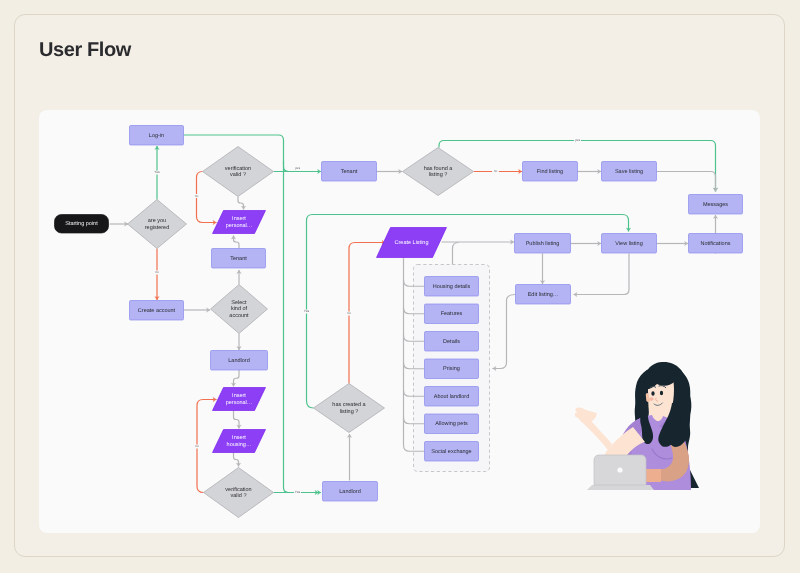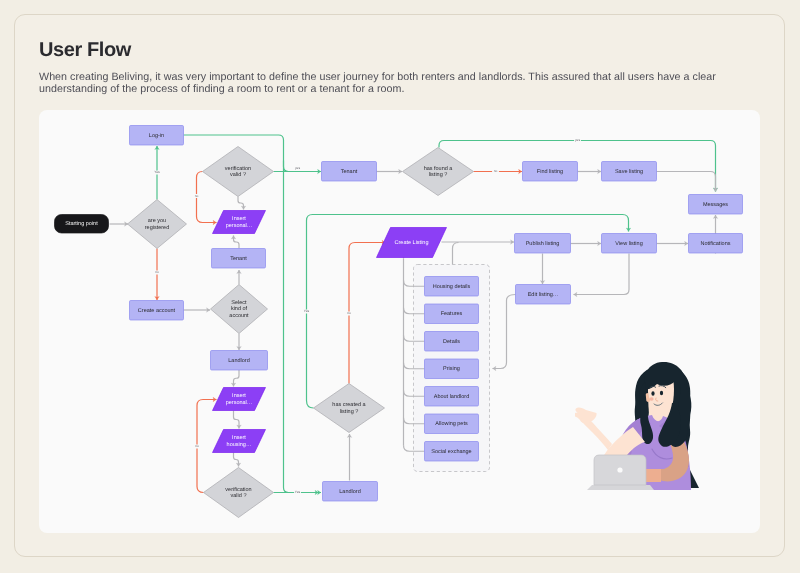--- a/index.html
+++ b/index.html
@@ -15,21 +15,20 @@
   .nlabel{font-size:5.5px;fill:#2b2b30;text-anchor:middle;dominant-baseline:middle;}
   .nlabel.dark{fill:#f5f5f5;}
   .nlabel.white{fill:#ffffff;}
   .elabel{font-size:3.3px;fill:#6a6a70;text-anchor:middle;dominant-baseline:middle;}
 </style>
 </head>
 <body>
 
 <div id="card">
   <div id="title">User Flow</div>
-  <div id="desc">When creating Beliving, it was very important to define the user journey for both renters and landlords. This assured that all users have a clear understanding of the process of finding a room to rent or a tenant for a room.</div>
   <div id="panel"></div>
 </div>
 <svg id="flow" viewBox="0 0 800 573">
     <defs>
       <marker id="ag" viewBox="0 0 6 6" markerWidth="6" markerHeight="6" refX="5.1" refY="3" orient="auto" markerUnits="userSpaceOnUse">
         <path d="M1.6,0.7 L4.9,3 L1.6,5.3 L2.35,3 Z" fill="#b6b6b9" stroke="#b6b6b9" stroke-width="0.22" stroke-linejoin="round"></path>
       </marker>
       <marker id="agr" viewBox="0 0 6 6" markerWidth="6" markerHeight="6" refX="5.1" refY="3" orient="auto" markerUnits="userSpaceOnUse">
         <path d="M1.6,0.7 L4.9,3 L1.6,5.3 L2.35,3 Z" fill="#4ec28c" stroke="#4ec28c" stroke-width="0.22" stroke-linejoin="round"></path>
       </marker>

